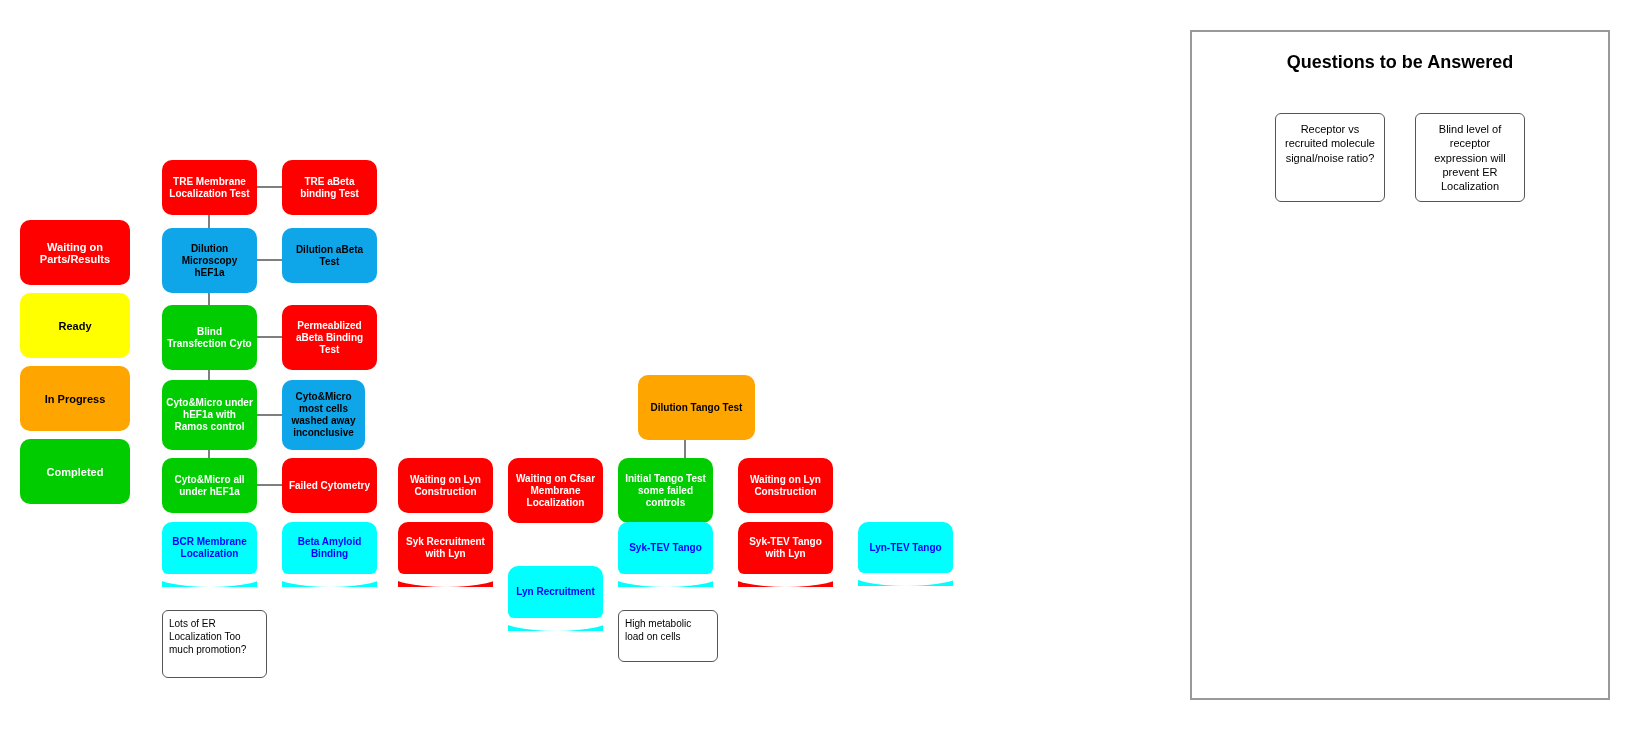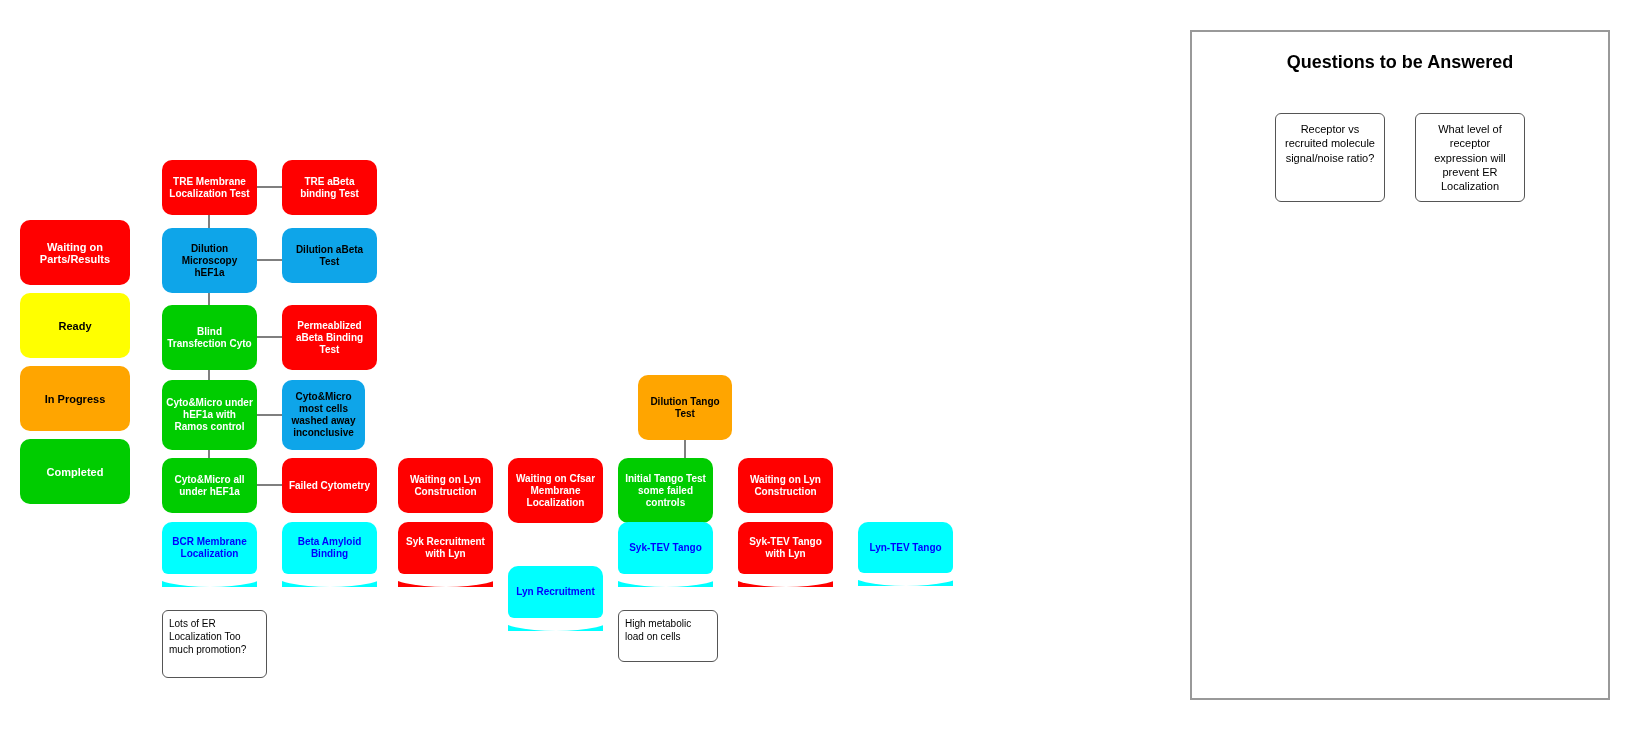--- a/index.html
+++ b/index.html
@@ -212,21 +212,21 @@
     <div class="exp-box yellow" style="left:282px;top:228px;width:95px;height:55px;">Dilution aBeta Test</div>
 
     <div class="exp-box green" style="left:162px;top:305px;width:95px;height:65px;">Blind Transfection Cyto</div>
 
     <div class="exp-box red" style="left:282px;top:305px;width:95px;height:65px;">Permeablized aBeta Binding Test</div>
 
     <div class="exp-box green" style="left:162px;top:380px;width:95px;height:70px;">Cyto&amp;Micro under hEF1a with Ramos control</div>
 
     <div class="exp-box yellow" style="left:282px;top:380px;width:83px;height:70px;">Cyto&amp;Micro most cells washed away inconclusive</div>
 
-    <div class="exp-box orange" style="left:638px;top:375px;width:94px;height:65px;">Dilution Tango Test</div>
+    <div class="exp-box orange" style="left:638px;top:375px;width:117px;height:65px;">Dilution Tango Test</div>
 
     <div class="exp-box green" style="left:162px;top:458px;width:95px;height:55px;">Cyto&amp;Micro all under hEF1a</div>
 
     <div class="exp-box red" style="left:282px;top:458px;width:95px;height:55px;">Failed Cytometry</div>
 
     <div class="exp-box red" style="left:398px;top:458px;width:95px;height:55px;">Waiting on Lyn Construction</div>
 
     <div class="exp-box red" style="left:508px;top:458px;width:95px;height:65px;">Waiting on Cfsar Membrane Localization</div>
 
     <div class="exp-box green" style="left:618px;top:458px;width:95px;height:65px;">Initial Tango Test  some failed controls</div>
@@ -273,18 +273,18 @@
 
   </div>
 
   <div class="right-panel">
     <div class="right-panel-title">Questions to be Answered</div>
     <div class="questions-area">
       <div class="question-box">
         <span>Receptor vs recruited molecule signal/noise ratio?</span>
       </div>
       <div class="question-box">
-        <span>What level of receptor expression will prevent ER Localization</span>
+        <span>Blind level of receptor expression will prevent ER Localization</span>
       </div>
     </div>
   </div>
 
 </div>
 
 </body></html>

